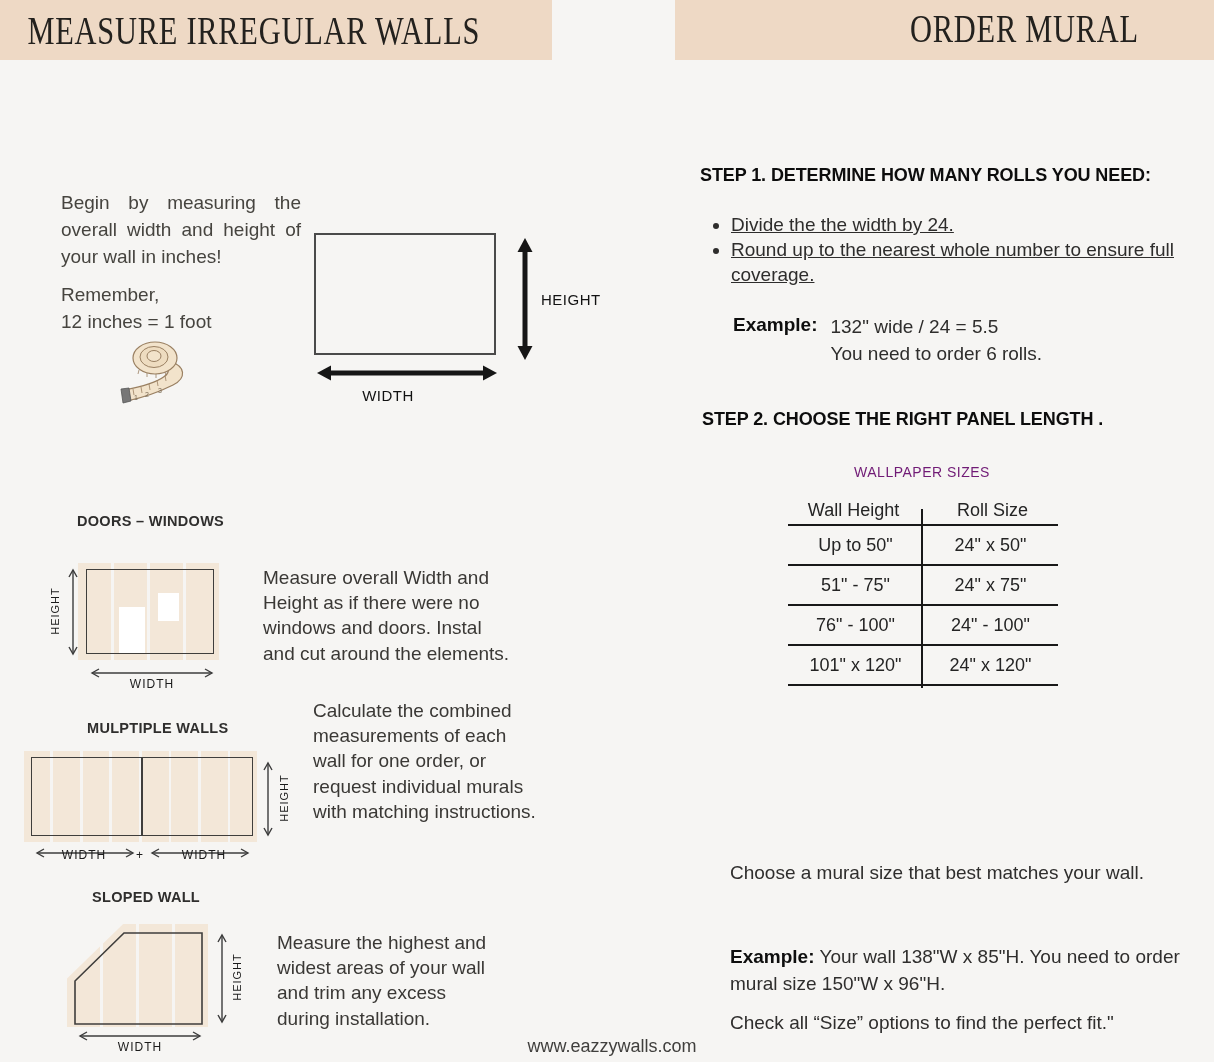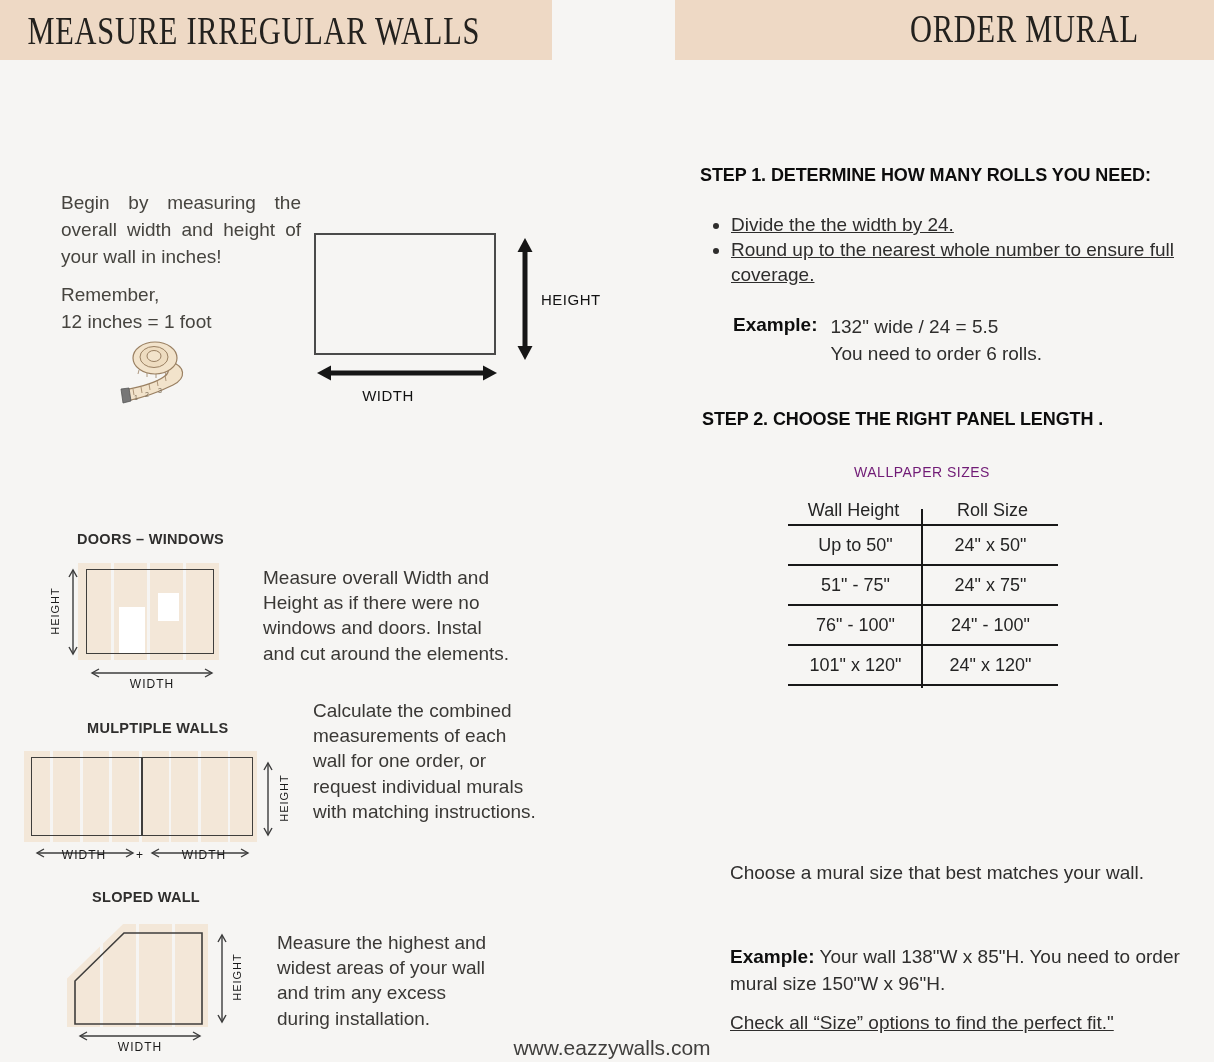--- a/index.html
+++ b/index.html
@@ -42,21 +42,21 @@
        font-size:14px;letter-spacing:0.5px;color:#701a75;white-space:nowrap;}
   #wp-table{position:absolute;left:788px;top:496px;width:270px;font-size:18px;color:#242424;}
   .wp-row{display:flex;border-bottom:2px solid #181818;align-items:center;}
   .wp-row.head{height:28px;gap:8px;}
   .wp-row.body{height:38px;}
   .wp-cell{width:50%;text-align:center;white-space:nowrap;}
   #wp-vline{position:absolute;left:921px;top:509px;width:2px;height:179px;background:#181818;}
 
   
   .mini-heading{position:absolute;font-size:14.5px;font-weight:bold;letter-spacing:0.3px;color:#2f2e2d;white-space:nowrap;}
-  #doors-label{left:77px;top:531px;}
+  #doors-label{left:77px;top:513px;}
   #mult-label{left:87px;top:720px;}
   #sloped-label{left:92px;top:889px;}
 
   .stripes{position:absolute;background:repeating-linear-gradient(90deg,#f3e7d8 0 33px,rgba(0,0,0,0) 33px 36px);}
   #doors-backdrop{left:78px;top:563px;width:144px;height:97px;}
   #mult-backdrop{left:24px;top:751px;width:235px;height:91px;
       background:repeating-linear-gradient(90deg,#f3e7d8 0 26.5px,rgba(0,0,0,0) 26.5px 29.5px);}
   #sloped-backdrop{left:67px;top:924px;width:144px;height:103px;
       clip-path:polygon(39% 0,100% 0,100% 100%,0 100%,0 53%);}
   #doors-wall{left:86px;top:569px;width:128px;height:85px;border:1.5px solid #3f3e3c;box-sizing:border-box;background:transparent;}
@@ -81,24 +81,24 @@
   #doors-text{left:263px;top:565px;}
   #mult-text{left:313px;top:698px;}
   #sloped-text{left:277px;top:930px;}
 
   
   #mural-body{position:absolute;left:730px;top:860px;width:460px;font-size:19px;line-height:26.5px;color:#2f2e2d;}
   #mural-p1{position:absolute;left:0;top:0;width:440px;margin:0;}
   #mural-p2{position:absolute;left:0;top:84px;width:452px;margin:0;}
   #mural-p2 .exlabel{font-weight:bold;color:#0e0e0e;}
   #mural-p2 .extext{margin-left:5px;}
-  #mural-p3{position:absolute;left:0;top:150px;margin:0;white-space:nowrap;text-decoration:underline;}
+  #mural-p3{position:absolute;left:0;top:150px;margin:0;white-space:nowrap;}
 
   #footer{position:absolute;left:612px;top:1036px;transform:translateX(-50%);
-      font-size:21px;color:#403f3d;white-space:nowrap;}
+      font-size:18px;color:#403f3d;white-space:nowrap;}
 
   svg{display:block;}
 </style>
 </head>
 <body>
 
 <div id="page">
 
   <div class="banner" id="banner-mw">
     <span class="btitle">MEASURE YOUR WALLS</span>

